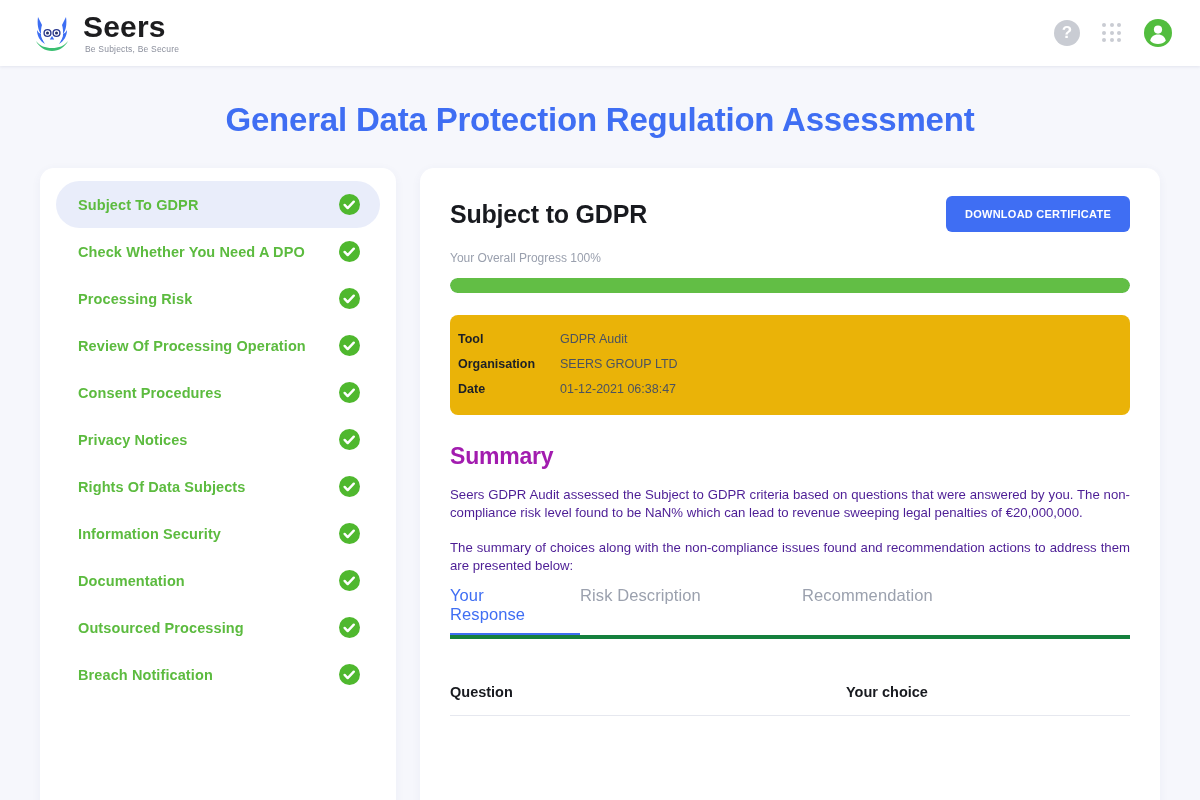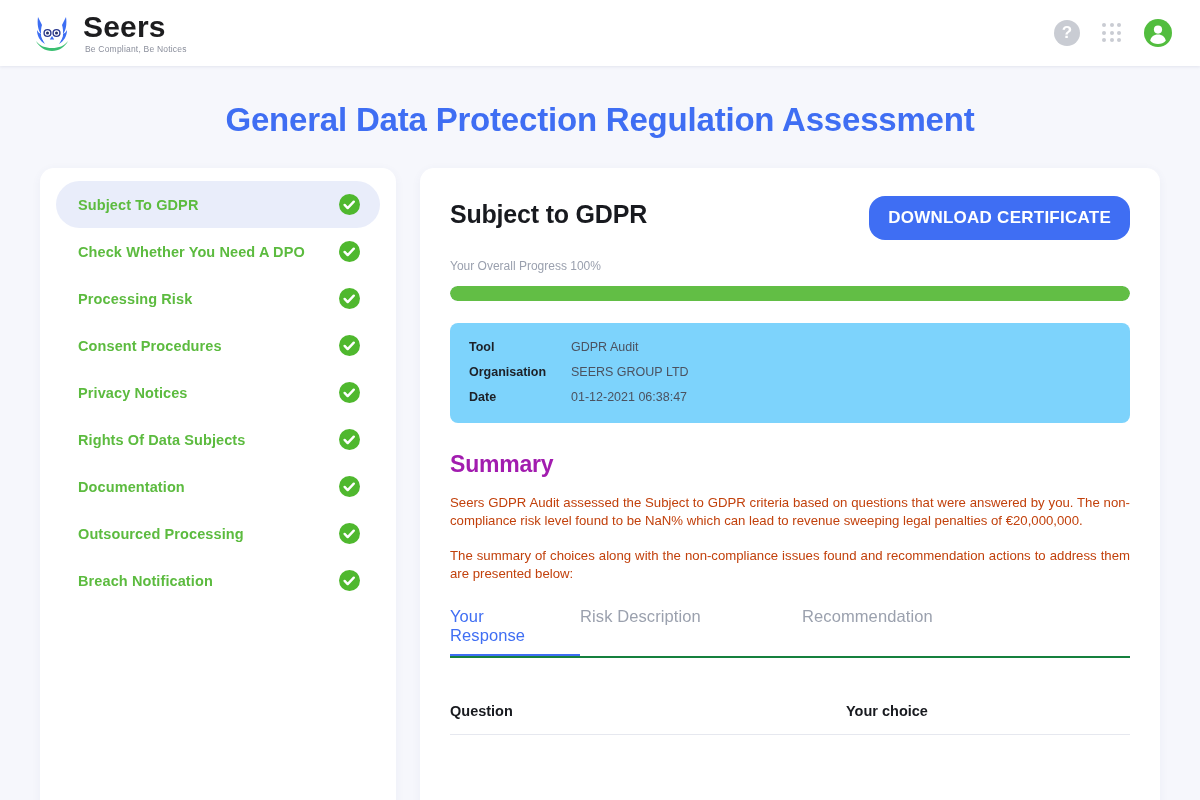--- a/index.html
+++ b/index.html
@@ -104,66 +104,66 @@
   .main-head {
     display: flex; align-items: flex-start;
     justify-content: space-between;
   }
   .main-title {
     font-size: 25px; font-weight: 700; color: #181a1f;
     letter-spacing: -.2px; padding-top: 4px;
   }
   .dl-btn {
     background: #3f6ef3; color: #fff; border: none;
-    border-radius: 16px; padding: 12px 19px;
-    font-size: 17px; font-weight: 700; letter-spacing: .25px;
+    border-radius: 6px; padding: 12px 19px;
+    font-size: 11px; font-weight: 700; letter-spacing: .25px;
     font-family: "Liberation Sans", sans-serif; cursor: pointer;
   }
   .progress-label {
     margin-top: 19px; font-size: 12px; color: #9aa0ae;
   }
   .progress-track {
     margin-top: 13px; height: 15px; border-radius: 9px;
     background: #e9edfa; overflow: hidden;
   }
   .progress-fill {
     height: 100%; width: 100%; border-radius: 9px; background: #62be45;
   }
 
   
   .infobox {
-    margin-top: 22px; background: #7dd3fc;
-    border-radius: 8px; padding: 17px 22px 19px 19px;
+    margin-top: 22px; background: #eab308;
+    border-radius: 8px; padding: 17px 22px 19px 8px;
     min-height: 98px;
   }
   .info-row { display: flex; margin-bottom: 11px; }
   .info-row:last-child { margin-bottom: 0; }
   .info-key {
     width: 102px; flex: 0 0 102px;
     font-size: 12.5px; font-weight: 700; color: #1d2027;
   }
   .info-val { font-size: 12.5px; color: #4b5260; }
 
   
   .section-title {
     font-size: 23px; font-weight: 700; color: #a21caf;
     letter-spacing: -.2px;
   }
   .summary-title { margin-top: 28px; }
   .para {
     margin-top: 16px; font-size: 13.2px; line-height: 1.40;
-    color: #c2410c; text-align: justify;
+    color: #4c1d95; text-align: justify;
   }
   .para.second { margin-top: 16px; }
   .analysis-title { margin-top: 26px; }
 
   
   .tabs {
-    display: flex; margin-top: 23px;
-    border-bottom: 2px solid #15803d;
+    display: flex; margin-top: 10px;
+    border-bottom: 4px solid #15803d;
   }
   .tab {
     font-size: 16.5px; color: #9ba1ae; padding: 0 0 11px 0;
     cursor: pointer; letter-spacing: .1px;
   }
   .tab:nth-child(1) { width: 213px; }
   .tab:nth-child(2) { width: 222px; }
   .tab.active {
     color: #3f6ef3;
     box-shadow: inset 0 -2px 0 0 #3f6ef3;
@@ -195,21 +195,21 @@
         <path d="M22 12c-6 0-11 5-11 11 0 6 5 11 11 11s11-5 11-11c0-6-5-11-11-11z" fill="#ffffff"></path>
         <circle cx="17.5" cy="22" r="3.4" fill="#ffffff" stroke="#2b3a8f" stroke-width="1.4"></circle>
         <circle cx="26.5" cy="22" r="3.4" fill="#ffffff" stroke="#2b3a8f" stroke-width="1.4"></circle>
         <circle cx="17.5" cy="22" r="1.5" fill="#25306b"></circle>
         <circle cx="26.5" cy="22" r="1.5" fill="#25306b"></circle>
         <path d="M22 25l-2.2 3.5h4.4z" fill="#3d6ef3"></path>
       </svg>
     </span>
     <span class="brand-text">
       <span class="brand-name">Seers</span>
-      <span class="brand-tag">Be Compliant, Be Notices</span>
+      <span class="brand-tag">Be Subjects, Be Secure</span>
     </span>
   </div>
 
   <div class="topbar-actions">
     <div class="help-icon">?</div>
     <div class="grid-icon">
       <i></i>
         <i></i>
         <i></i>
         <i></i>
@@ -251,37 +251,53 @@
       </div>
       <div class="side-item">
         <span class="side-label">Processing Risk</span>
         <span class="check">
           <svg viewBox="0 0 21 21" width="21" height="21">
             <path d="M5.6 10.9l3.1 3.2 6.1-6.4" fill="none" stroke="#ffffff" stroke-width="2.4" stroke-linecap="round" stroke-linejoin="round"></path>
           </svg>
         </span>
       </div>
       <div class="side-item">
+        <span class="side-label">Review Of Processing Operation</span>
+        <span class="check">
+          <svg viewBox="0 0 21 21" width="21" height="21">
+            <path d="M5.6 10.9l3.1 3.2 6.1-6.4" fill="none" stroke="#ffffff" stroke-width="2.4" stroke-linecap="round" stroke-linejoin="round"></path>
+          </svg>
+        </span>
+      </div>
+      <div class="side-item">
         <span class="side-label">Consent Procedures</span>
         <span class="check">
           <svg viewBox="0 0 21 21" width="21" height="21">
             <path d="M5.6 10.9l3.1 3.2 6.1-6.4" fill="none" stroke="#ffffff" stroke-width="2.4" stroke-linecap="round" stroke-linejoin="round"></path>
           </svg>
         </span>
       </div>
       <div class="side-item">
         <span class="side-label">Privacy Notices</span>
         <span class="check">
           <svg viewBox="0 0 21 21" width="21" height="21">
             <path d="M5.6 10.9l3.1 3.2 6.1-6.4" fill="none" stroke="#ffffff" stroke-width="2.4" stroke-linecap="round" stroke-linejoin="round"></path>
           </svg>
         </span>
       </div>
       <div class="side-item">
         <span class="side-label">Rights Of Data Subjects</span>
+        <span class="check">
+          <svg viewBox="0 0 21 21" width="21" height="21">
+            <path d="M5.6 10.9l3.1 3.2 6.1-6.4" fill="none" stroke="#ffffff" stroke-width="2.4" stroke-linecap="round" stroke-linejoin="round"></path>
+          </svg>
+        </span>
+      </div>
+      <div class="side-item">
+        <span class="side-label">Information Security</span>
         <span class="check">
           <svg viewBox="0 0 21 21" width="21" height="21">
             <path d="M5.6 10.9l3.1 3.2 6.1-6.4" fill="none" stroke="#ffffff" stroke-width="2.4" stroke-linecap="round" stroke-linejoin="round"></path>
           </svg>
         </span>
       </div>
       <div class="side-item">
         <span class="side-label">Documentation</span>
         <span class="check">
           <svg viewBox="0 0 21 21" width="21" height="21">

